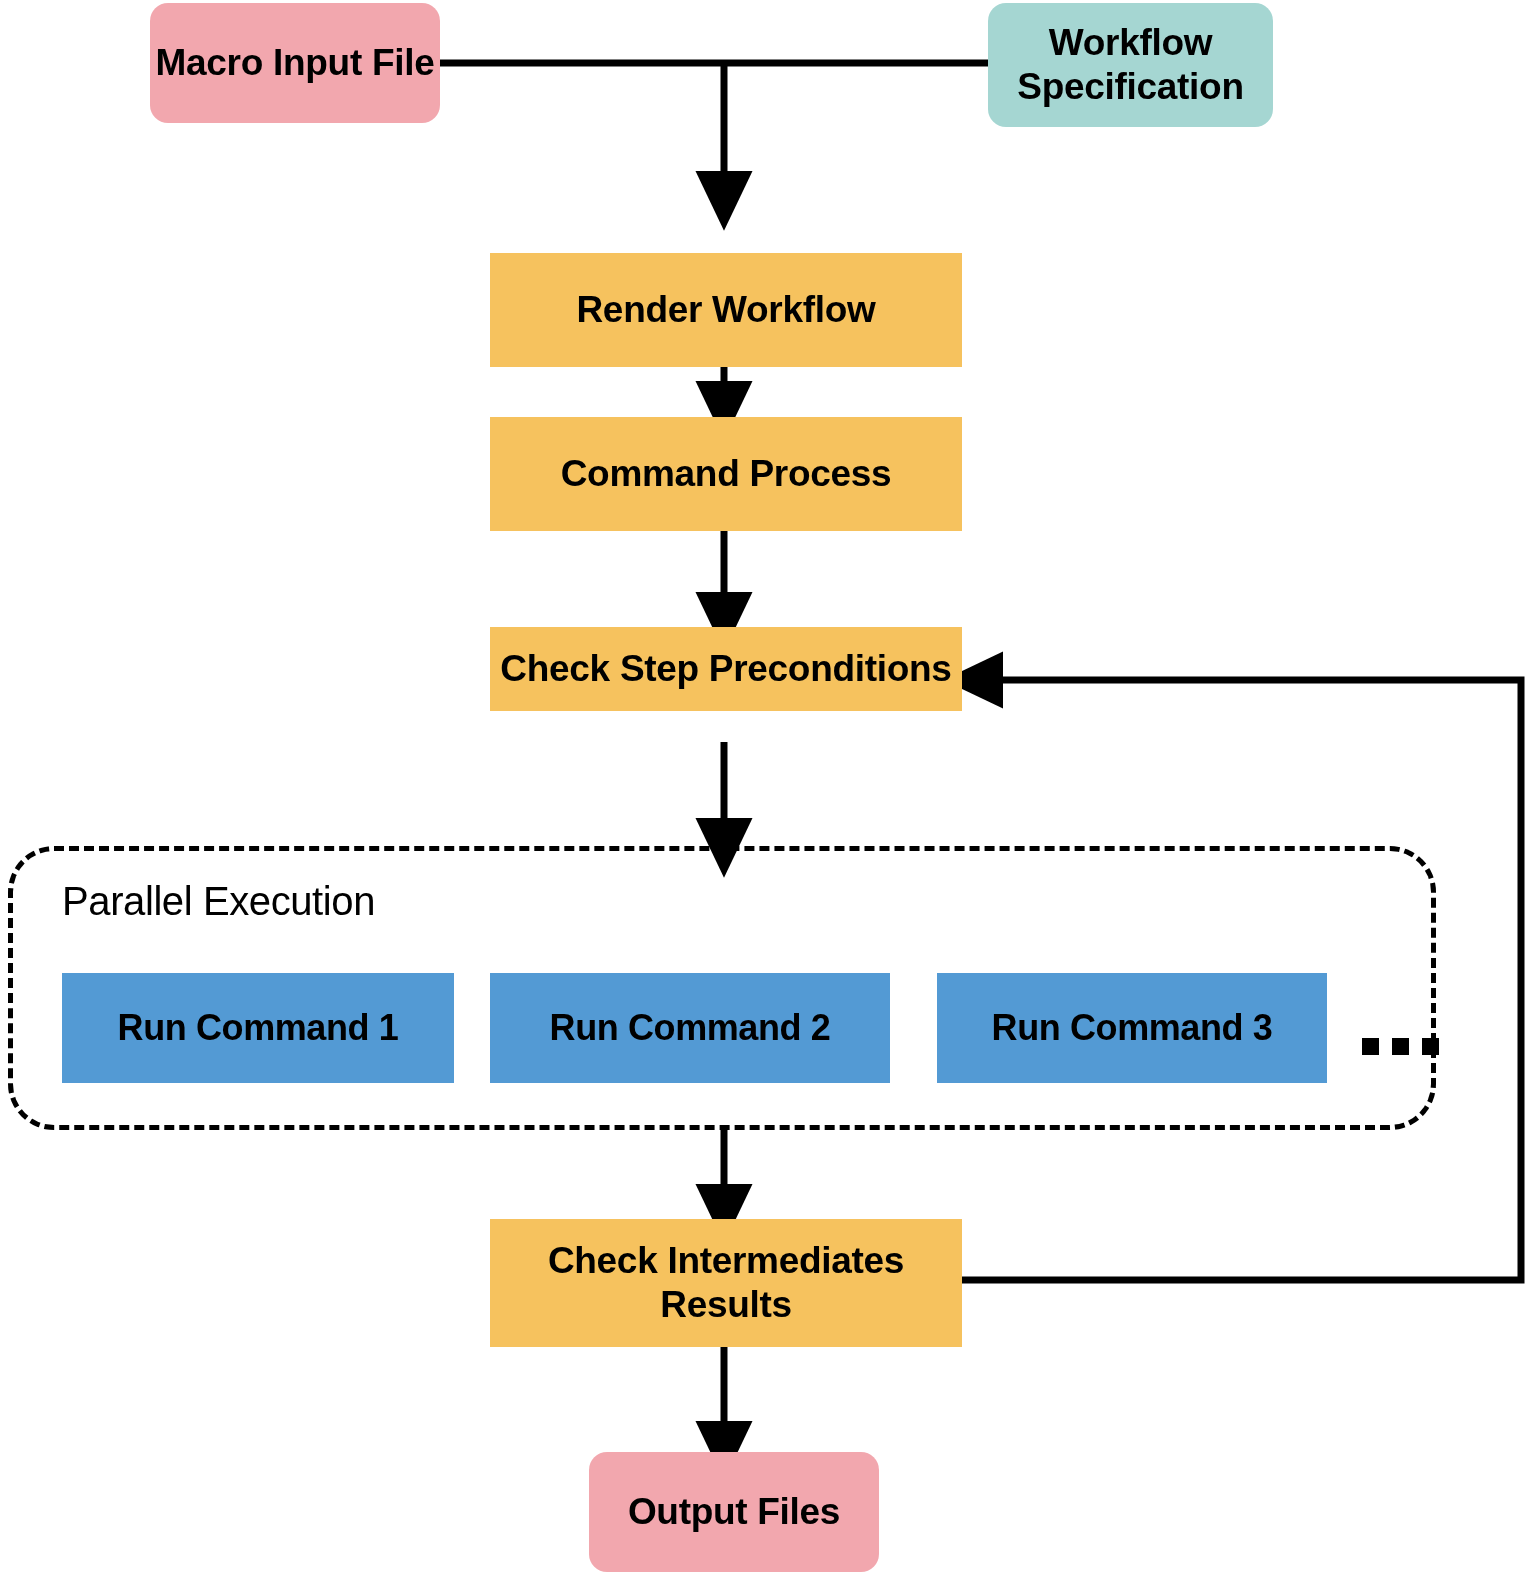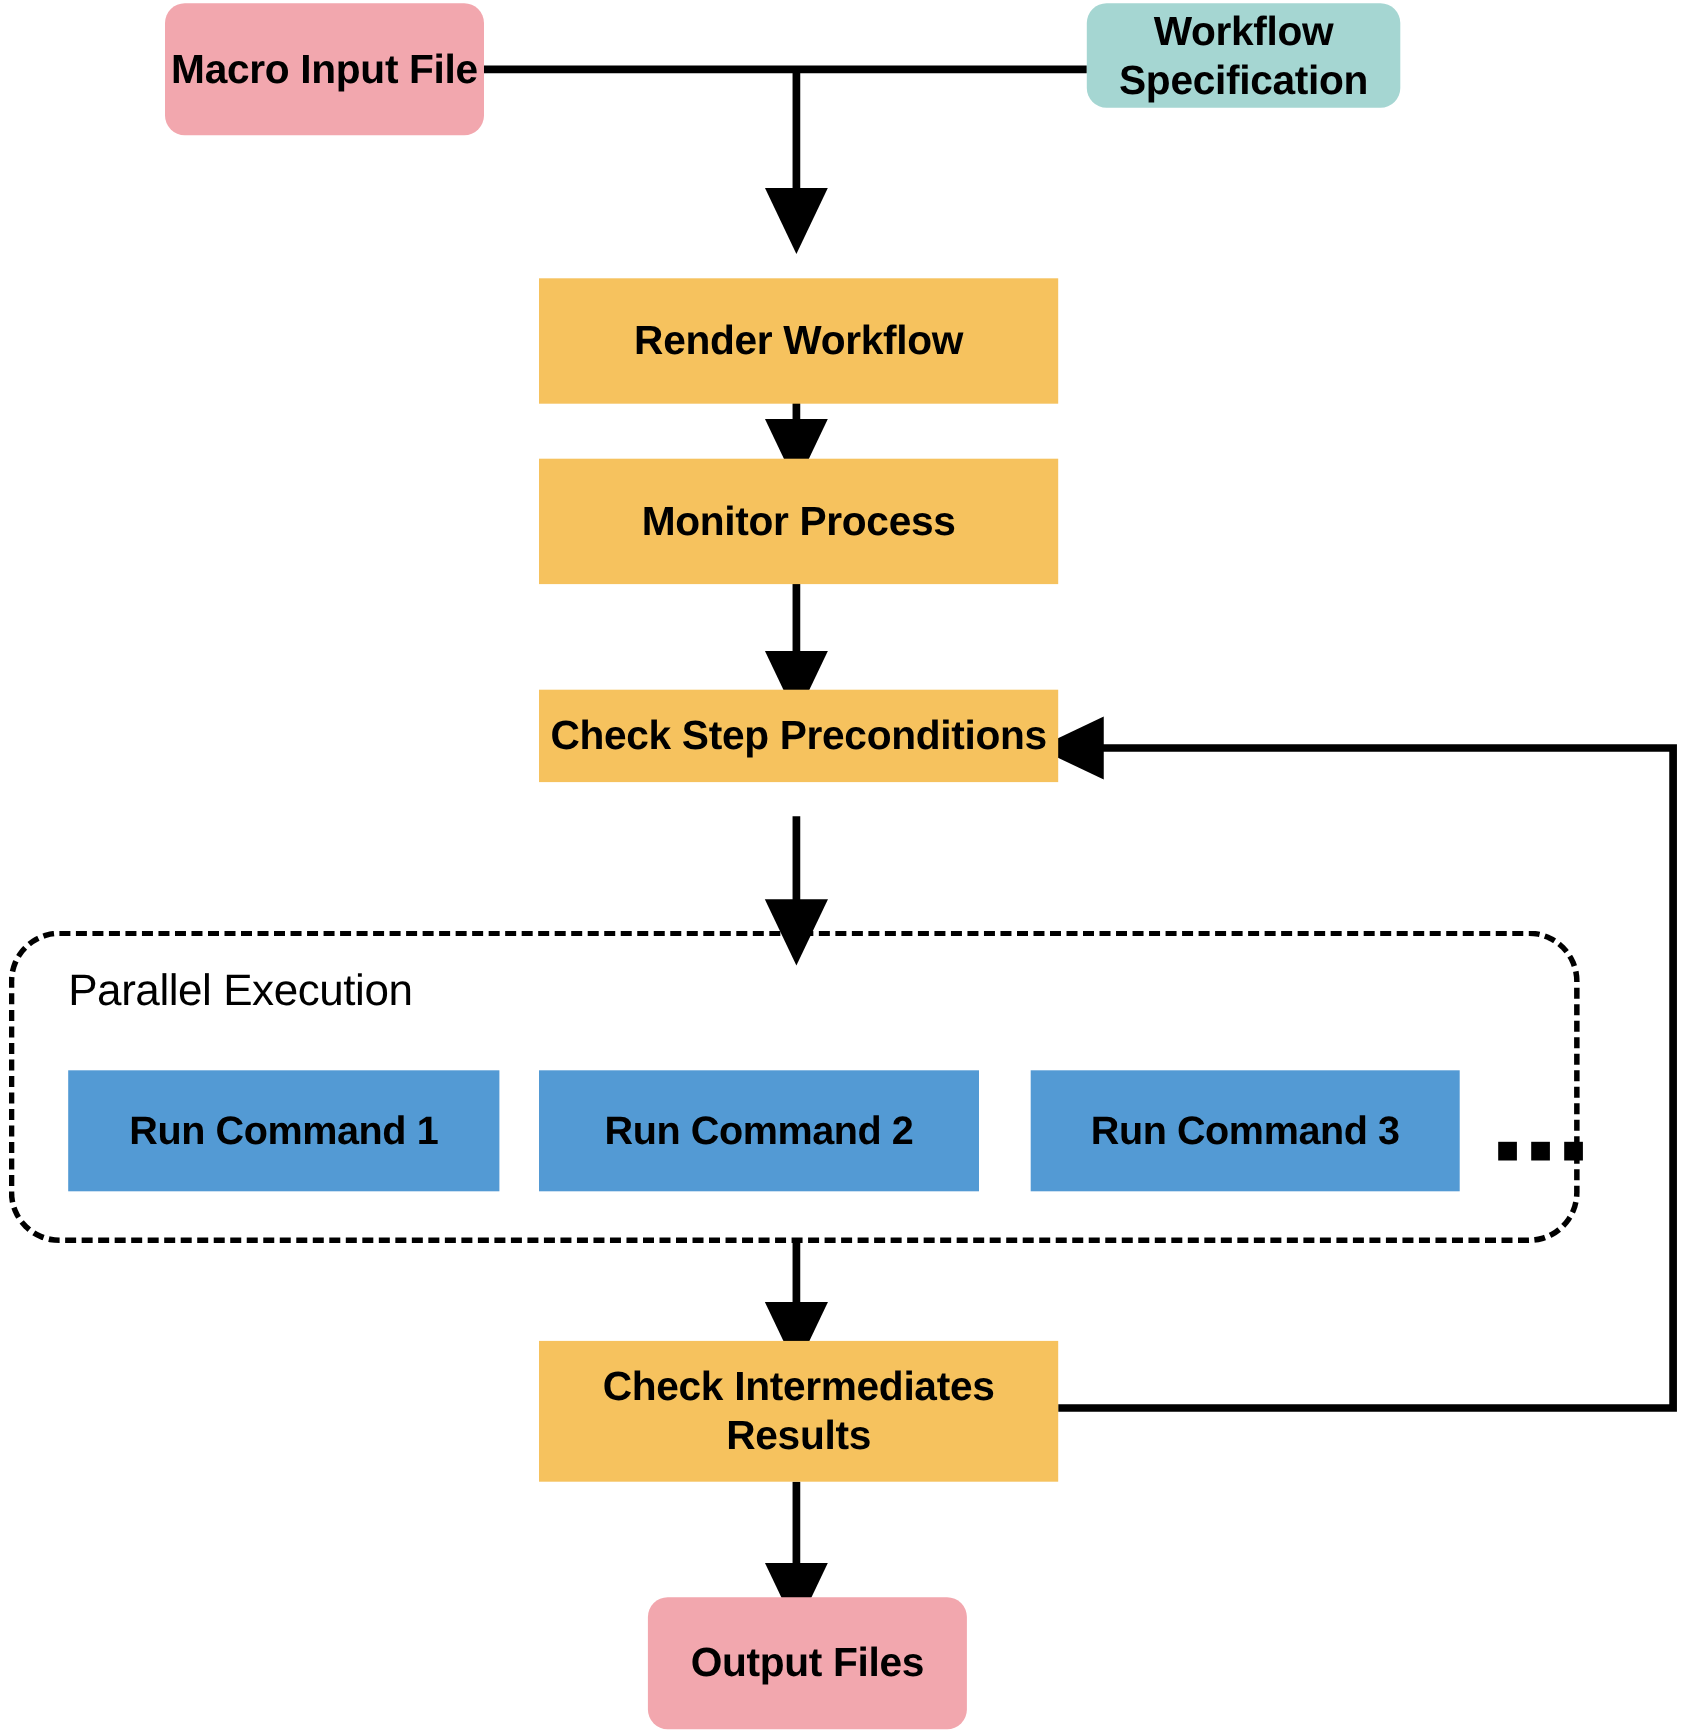--- a/index.html
+++ b/index.html
@@ -108,30 +108,30 @@
 
     <path d="M 962 1280 L 1521 1280 L 1521 680 L 974 680" stroke="#000000" stroke-width="7" fill="none" marker-end="url(#arrowhead)"></path>
 
     <path d="M 724 1347 L 724 1450" stroke="#000000" stroke-width="7" fill="none" marker-end="url(#arrowhead)"></path>
   </svg>
 
   <div class="node node-io" style="left:150px; top:3px; width:290px; height:120px; background:#F2A7AE;">
     <span>Macro Input File</span>
   </div>
 
-  <div class="node node-io" style="left:988px; top:3px; width:285px; height:95px; background:#A5D6D2;text-align:center;">
+  <div class="node node-io" style="left:988px; top:3px; width:285px; height:124px; background:#A5D6D2;text-align:center;">
     <span>Workflow Specification</span>
   </div>
 
   <div class="node node-process" style="left:490px; top:205px; width:472px; height:114px; background:#F6C25E;margin-top:48px;">
     <span>Render Workflow</span>
   </div>
 
   <div class="node node-process" style="left:490px; top:417px; width:472px; height:114px; background:#F6C25E;">
-    <span>Monitor Process</span>
+    <span>Command Process</span>
   </div>
 
   <div class="node node-process" style="left:490px; top:627px; width:472px; height:84px; background:#F6C25E;">
     <span>Check Step Preconditions</span>
   </div>
 
   <div class="node node-process" style="left:490px; top:1219px; width:472px; height:128px; background:#F6C25E;">
     <span>Check Intermediates Results</span>
   </div>
 

